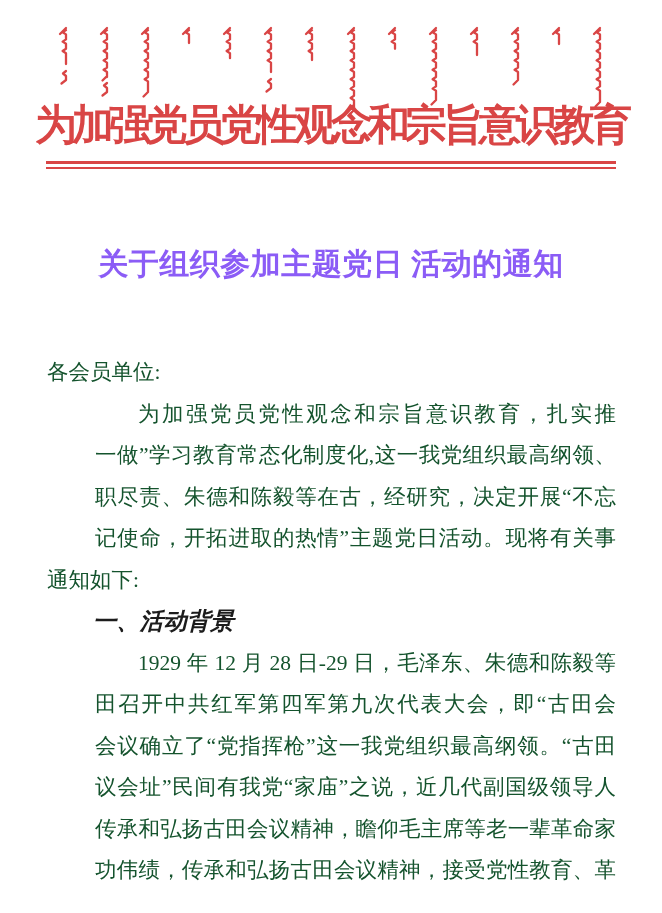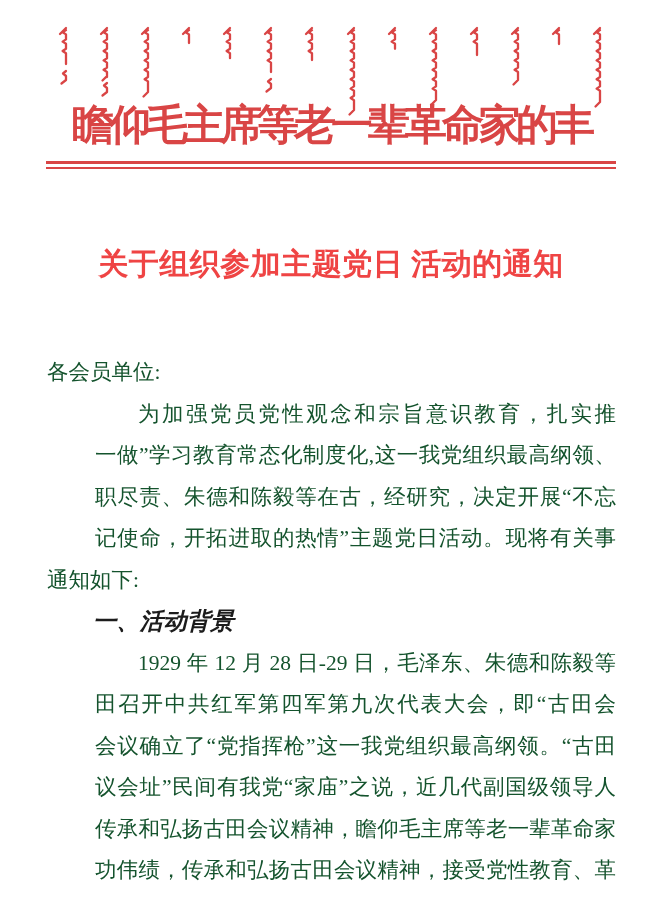--- a/index.html
+++ b/index.html
@@ -18,21 +18,21 @@
     font-size:42px; font-weight:bold; letter-spacing:-5px;
     font-family:"Liberation Serif","DejaVu Serif",serif;
     white-space:nowrap;
   }
   .rule-thick { position:absolute; top:161px; left:46px; right:46px; height:3px; background:#d94545; }
   .rule-thin  { position:absolute; top:167px; left:46px; right:46px; height:2px; background:#d94545; }
 
   
   .doc-title {
     position:absolute; top:244px; left:0; width:662px;
-    text-align:center; color:#ef4444;
+    text-align:center; color:#8b5cf6;
     font-size:30px; font-weight:bold; letter-spacing:0.5px;
     font-family:"Liberation Serif","DejaVu Serif",serif;
   }
 
   
   .doc-body { position:absolute; top:352px; left:47px; width:569px; }
   .line {
     font-size:21.5px; color:#14532d;
     line-height:41.5px; height:41.5px; overflow:hidden;
     font-family:"Liberation Serif","DejaVu Serif",serif;
@@ -65,21 +65,21 @@
           <path d="M 306 34 L 312 28 M 312 30 l -3.4 2.2 l 3.4 2.2 l 0 5 l -3.4 2.2 l 3.4 2.2 l 0 5 l -3.4 2.2 l 3.4 2.2 l 0 5 L 312 60"></path>
           <path d="M 348 34 L 354 28 M 354 30 l -3.4 2.2 l 3.4 2.2 l 0 5 l -3.4 2.2 l 3.4 2.2 l 0 5 l -3.4 2.2 l 3.4 2.2 l 0 5 l -3.4 2.2 l 3.4 2.2 l 0 5 l -3.4 2.2 l 3.4 2.2 l 0 5 l -3.4 2.2 l 3.4 2.2 l 0 5 l -3.4 2.2 l 3.4 2.2 l 0 5 l -3.4 2.2 l 3.4 2.2 l 0 5 L 354 110 l -4.5 4.5"></path>
           <path d="M 389 34 L 395 28 M 395 30 l -3.4 2.2 l 3.4 2.2 l 0 5 l -3.4 2.2 l 3.4 2.2 l 0 5 L 395 48"></path>
           <path d="M 430 34 L 436 28 M 436 30 l -3.4 2.2 l 3.4 2.2 l 0 5 l -3.4 2.2 l 3.4 2.2 l 0 5 l -3.4 2.2 l 3.4 2.2 l 0 5 l -3.4 2.2 l 3.4 2.2 l 0 5 l -3.4 2.2 l 3.4 2.2 l 0 5 l -3.4 2.2 l 3.4 2.2 l 0 5 l -3.4 2.2 l 3.4 2.2 l 0 5 L 436 100 l -4.5 4.5"></path>
           <path d="M 471 34 L 477 28 M 477 30 l -3.4 2.2 l 3.4 2.2 l 0 5 l -3.4 2.2 l 3.4 2.2 l 0 5 L 477 55"></path>
           <path d="M 512 34 L 518 28 M 518 30 l -3.4 2.2 l 3.4 2.2 l 0 5 l -3.4 2.2 l 3.4 2.2 l 0 5 l -3.4 2.2 l 3.4 2.2 l 0 5 l -3.4 2.2 l 3.4 2.2 l 0 5 l -3.4 2.2 l 3.4 2.2 l 0 5 L 518 80 l -4.5 4.5"></path>
           <path d="M 553 34 L 559 28 M 559 30 l -3.4 2.2 l 3.4 2.2 l 0 5 L 559 44"></path>
           <path d="M 594 34 L 600 28 M 600 30 l -3.4 2.2 l 3.4 2.2 l 0 5 l -3.4 2.2 l 3.4 2.2 l 0 5 l -3.4 2.2 l 3.4 2.2 l 0 5 l -3.4 2.2 l 3.4 2.2 l 0 5 l -3.4 2.2 l 3.4 2.2 l 0 5 l -3.4 2.2 l 3.4 2.2 l 0 5 l -3.4 2.2 l 3.4 2.2 l 0 5 L 600 102 l -4.5 4.5"></path>
         </g>
       </svg>
-    <div class="org-name">瞻仰毛主席等老一辈革命家的丰</div>
+    <div class="org-name">为加强党员党性观念和宗旨意识教育</div>
     <div class="rule-thick"></div>
     <div class="rule-thin"></div>
   </header>
 
   <h1 class="doc-title">关于组织参加主题党日 活动的通知</h1>
 
   <main class="doc-body">
     <p class="line">各会员单位:</p>
 
     <p class="line full indent">为加强党员党性观念和宗旨意识教育，扎实推进“两学</p>

